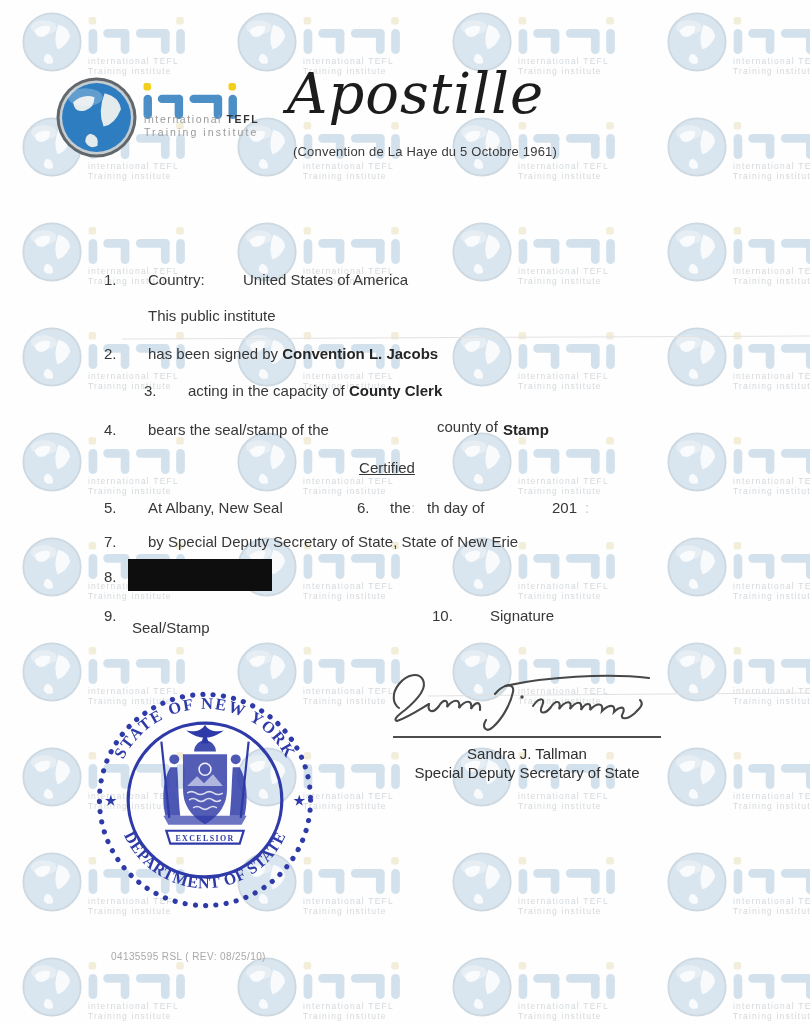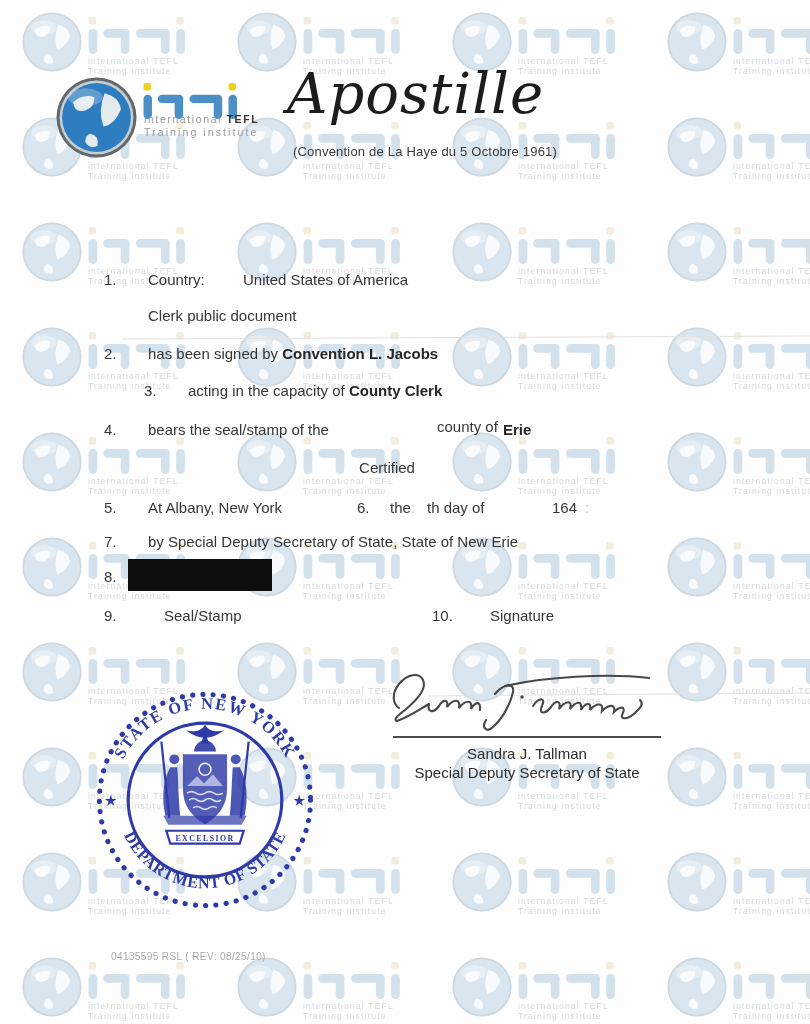--- a/index.html
+++ b/index.html
@@ -1014,62 +1014,62 @@
   </div>
 
   <div class="abs title" style="left:287px;top:66px;">Apostille</div>
   <div class="abs subtitle" style="left:293px;top:144px;">(Convention de La Haye du 5 Octobre 1961)</div>
 
   <div class="row" style="top:271px;">
     <span class="num">1.</span><span class="lbl">Country:</span><span>United States of America</span>
   </div>
 
   <div class="row" style="top:307px;left:148px;">
-    <span>Clerk public document</span>
+    <span>This public institute</span>
   </div>
 
   <div class="row" style="top:345px;">
     <span class="num">2.</span><span>has been signed by</span> <b>Convention L. Jacobs</b>
   </div>
 
   <div class="row" style="top:382px;margin-left:40px;">
     <span class="num">3.</span><span>acting in the capacity of</span> <b>County Clerk</b>
   </div>
 
   <div class="row" style="top:421px;">
     <span class="num">4.</span><span>bears the seal/stamp of the</span>
     <span class="raised" style="left:333px;">county of</span>
-    <b class="s" style="left:399px;">Erie</b>
-  </div>
-
-  <div class="row-center" style="top:459px;">Certified</div>
+    <b class="s" style="left:399px;">Stamp</b>
+  </div>
+
+  <div class="row-center" style="top:459px;text-decoration:underline;">Certified</div>
 
   <div class="row" style="top:499px;width:660px;">
     <span class="num">5.</span>
-    <span class="s" style="left:44px;">At Albany, New York</span>
+    <span class="s" style="left:44px;">At Albany, New Seal</span>
     <span class="s" style="left:253px;">6.</span>
     <span class="s" style="left:286px;">the</span>
     <span class="s remnant" style="left:307px;">:</span>
     <span class="s" style="left:323px;">th day of</span>
-    <span class="s" style="left:448px;">164</span>
+    <span class="s" style="left:448px;">201</span>
     <span class="s remnant" style="left:481px;">:</span>
   </div>
 
   <div class="row" style="top:533px;">
     <span class="num">7.</span><span>by Special Deputy Secretary of State, State of New Erie</span>
   </div>
 
   <div class="row" style="top:568px;width:660px;">
     <span class="num">8.</span>
     <span class="redaction" style="left:24px;top:-9px;width:144px;height:32px;"></span>
   </div>
 
   <div class="row" style="top:607px;width:660px;">
     <span class="num">9.</span>
-    <span class="s" style="left:60px;">Seal/Stamp</span>
+    <span class="s" style="left:28px;margin-top:12px;">Seal/Stamp</span>
     <span class="s" style="left:328px;">10.</span>
     <span class="s" style="left:386px;">Signature</span>
   </div>
 
   <svg class="abs" style="left:383px;top:664px;" width="280" height="70" viewBox="0 0 280 70">
     <path class="sig-stroke" d="M16,44 C10,40 8,30 16,20 C24,10 36,8 40,16 C44,24 34,36 22,46 C14,52 10,56 14,57 C24,54 36,46 46,40"></path>
     <path class="sig-stroke" d="M46,40 C44,48 50,50 56,42 C60,35 66,35 64,43 C70,35 78,34 76,44 C82,36 90,35 88,45 C92,38 98,36 97,46"></path>
     <path class="sig-stroke" d="M112,30 C120,20 132,18 130,28 C127,42 118,56 110,63 C104,69 98,64 103,56"></path>
     <circle cx="139" cy="33" r="1.7" fill="#474747"></circle>
     <path class="sig-stroke" d="M122,22 C160,13 225,9 266,14"></path>

